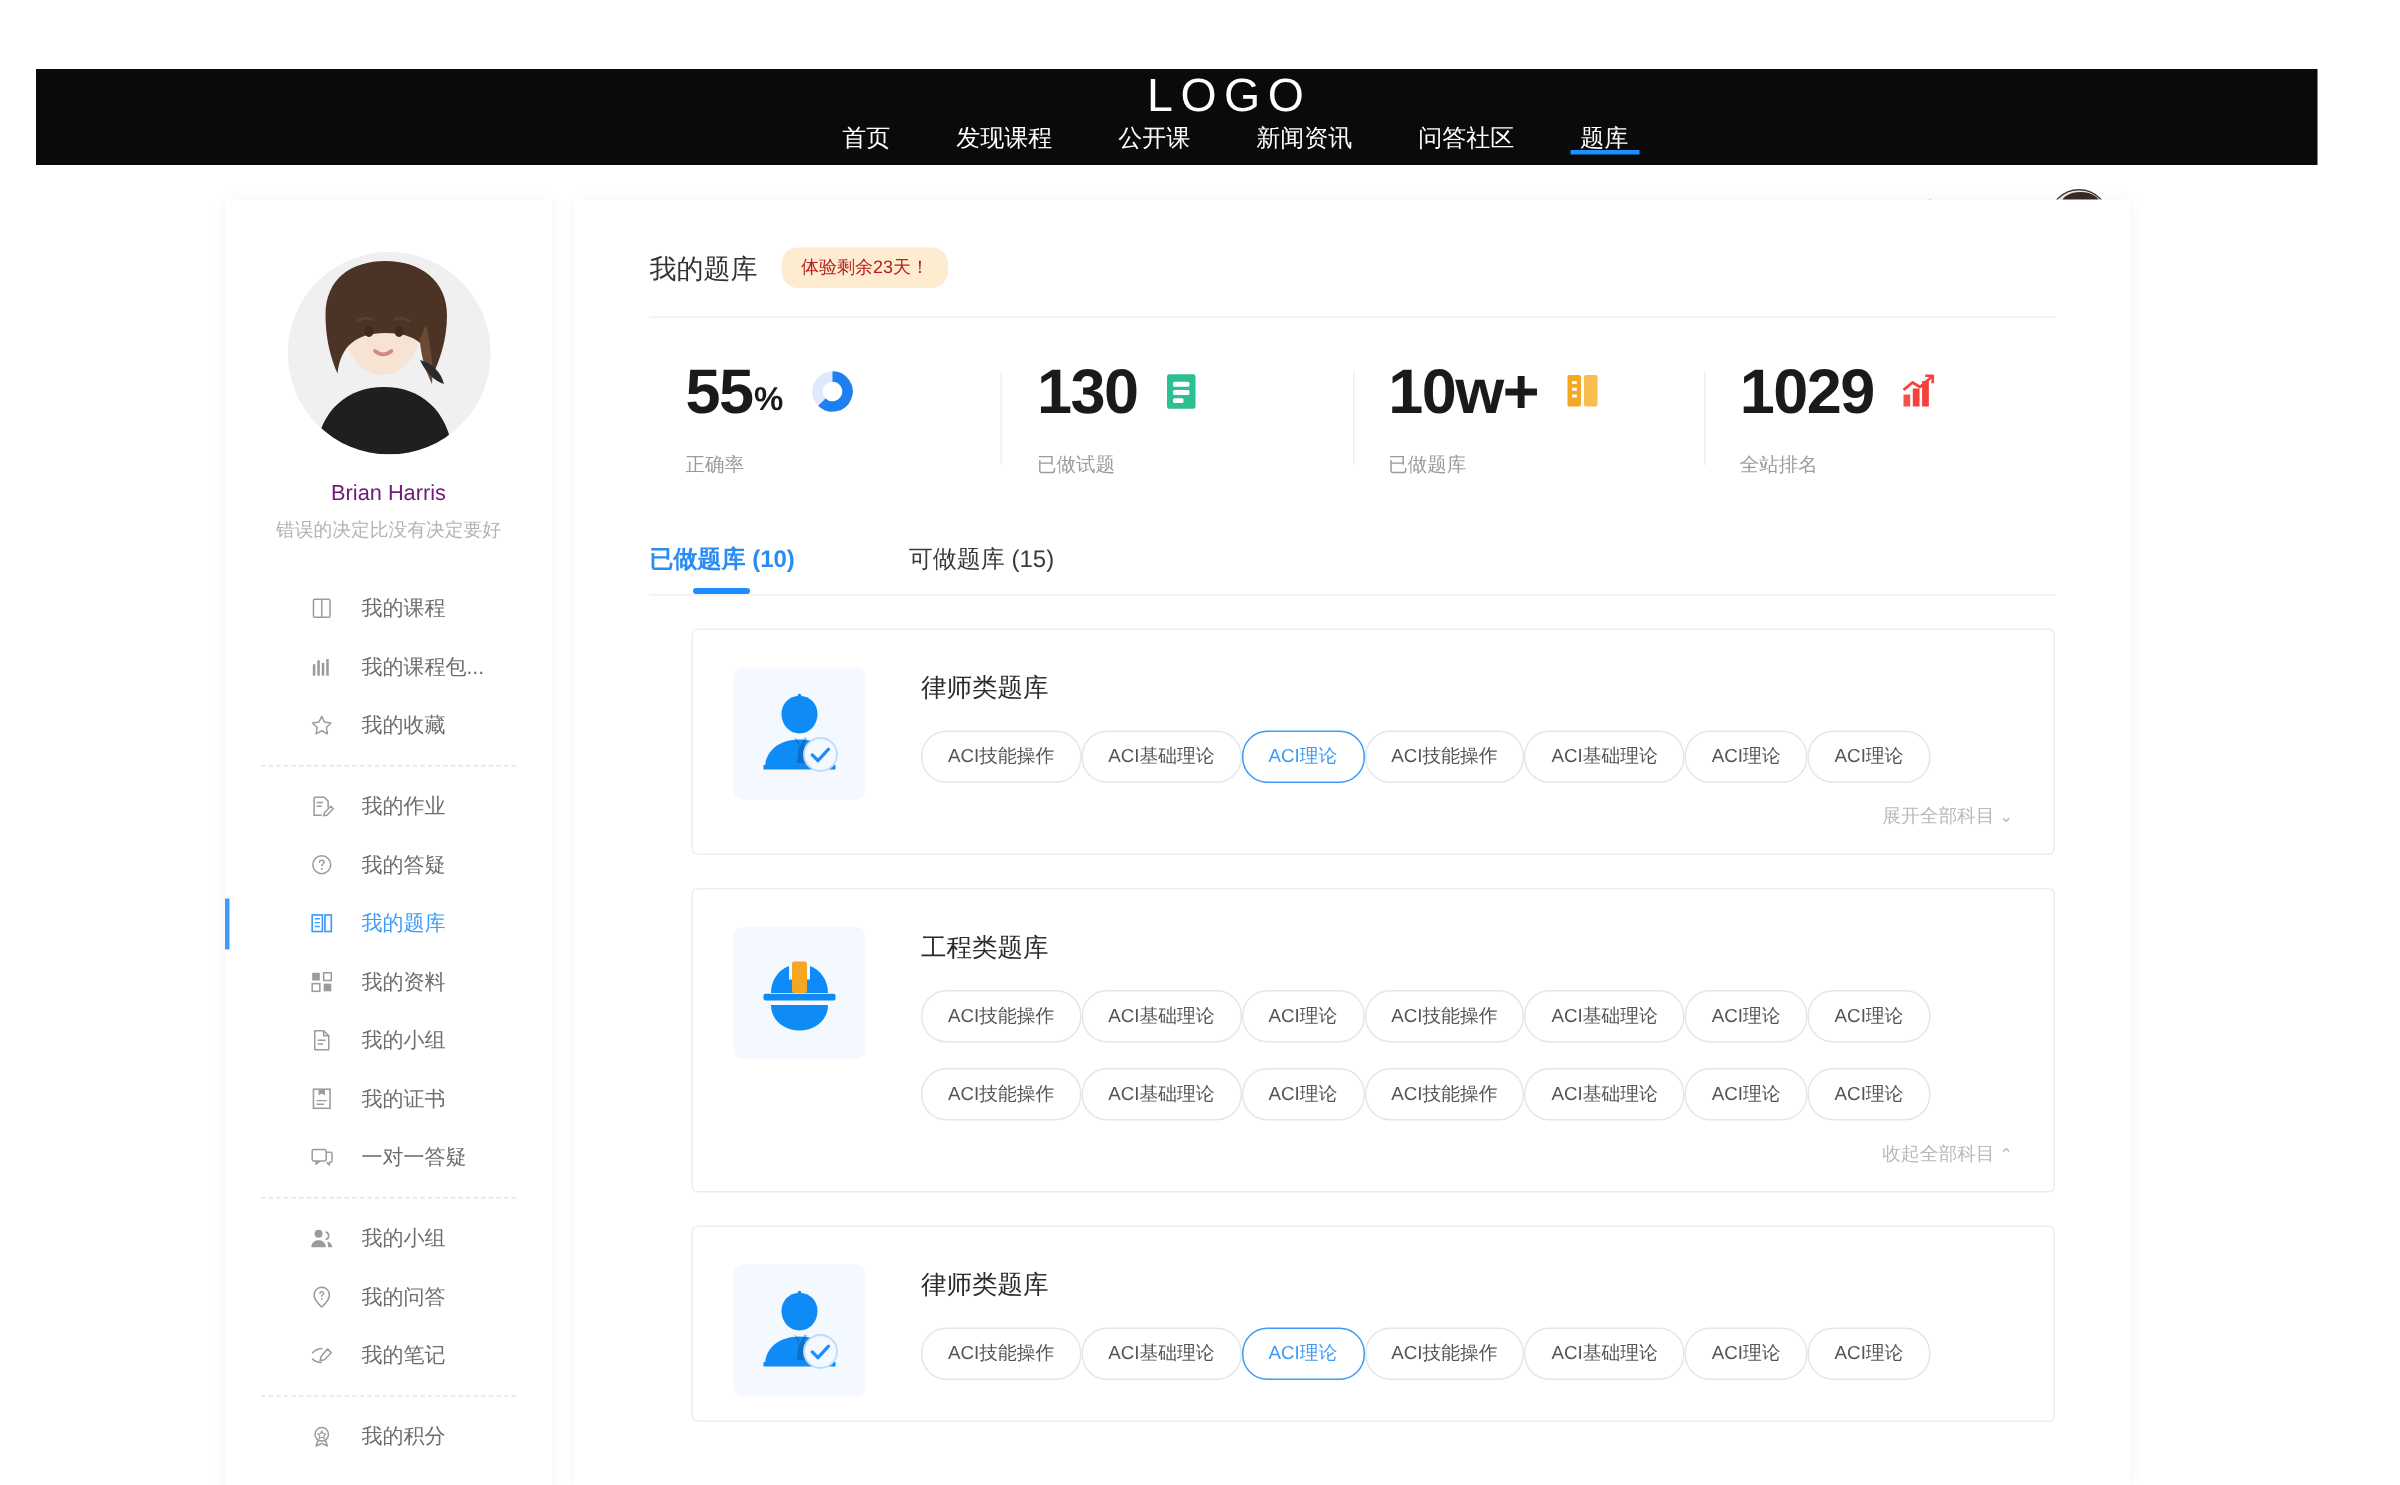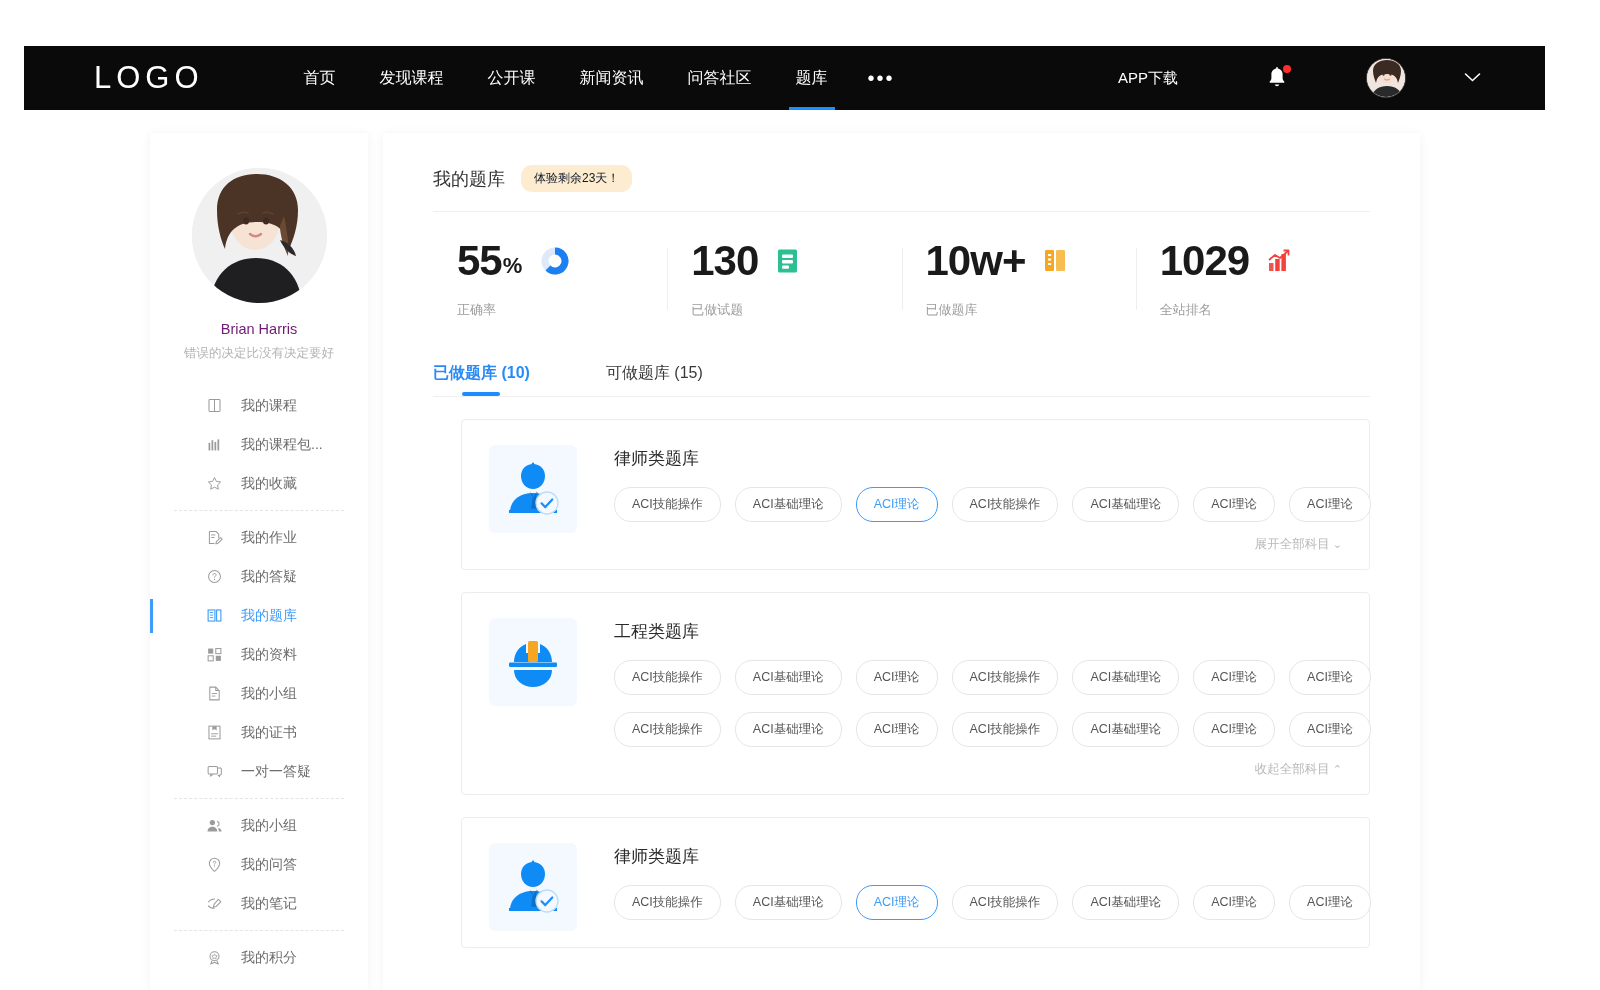--- a/index.html
+++ b/index.html
@@ -7,21 +7,21 @@
     width: 1600px; height: 990px;
     background: #ffffff;
     font-family: "Liberation Sans", "DejaVu Sans", sans-serif;
     overflow: hidden;
   }
   .page { position: relative; width: 1600px; height: 990px; background:#fff; }
 
   
   .navbar {
     position:absolute; left:24px; top:46px; width:1521px; height:64px;
-    background:#0a0a0a; display:flex; align-items:center;
+    background:#0a0a0a; display:flex; align-items:center;flex-direction:column;
   }
   .logo {
     margin-left:70px; color:#fff; font-size:31px; letter-spacing:5px;
     font-weight:300; font-family:"Liberation Sans", sans-serif;
   }
   .navlinks { display:flex; align-items:center; margin-left:78px; height:100%; }
   .navlink {
     position:relative; color:#ffffff; font-size:16px; padding:0 22px;
     height:100%; display:flex; align-items:center; cursor:pointer; white-space:nowrap;
   }
@@ -65,21 +65,21 @@
   .msep { height:1px; margin:7px 24px; border-top:1px dashed #e4e4e4; }
 
   
   .main {
     position:absolute; left:383px; top:133px; width:1037px; height:857px;
     background:#fff; box-shadow:0 1px 10px rgba(0,0,0,0.055); overflow:hidden;
   }
   .main-head { padding:32px 50px 0 50px; display:flex; align-items:center; }
   .main-title { font-size:18px; color:#333; }
   .trial-badge {
-    margin-left:16px; background:#fdeccf; color:#0f172a; font-size:12px;
+    margin-left:16px; background:#fdeccf; color:#b91c1c; font-size:12px;
     padding:5px 13px; border-radius:11px; white-space:nowrap;
   }
   .hr { margin:19px 50px 0 50px; height:1px; background:#efefef; }
 
   .stats { display:flex; margin:28px 50px 0 50px; }
   .stat { flex:1; position:relative; padding-left:24px; }
   .stat + .stat::before {
     content:""; position:absolute; left:0; top:8px; width:1px; height:62px; background:#eeeeee;
   }
   .stat-row { display:flex; align-items:center; }
@@ -101,21 +101,21 @@
   .card {
     border:1px solid #ededed; border-radius:4px; margin-bottom:22px;
     padding:25px 27px 16px 27px; display:flex; background:#fff;
   }
   .card-thumb {
     width:88px; height:88px; border-radius:6px; background:#f4f9ff;
     flex:0 0 88px; display:flex; align-items:center; justify-content:center;
   }
   .card-body { flex:1; margin-left:37px; min-width:0; }
   .card-title { font-size:17px; color:#2b2b2b; margin-top:2px; }
-  .tagrow { display:flex; flex-wrap:nowrap; margin-top:17px; gap:14px; }
+  .tagrow { display:flex; flex-wrap:nowrap; margin-top:17px; }
   .tag {
     border:1px solid #e6e6e6; border-radius:17px; font-size:12.5px; color:#555;
     padding:8px 17px; white-space:nowrap; background:#fff; cursor:pointer;
   }
   .tag.sel { border-color:#3d9bfa; color:#3d9bfa; }
   .expand {
     text-align:right; font-size:12.5px; color:#b9b9b9; margin-top:14px; cursor:pointer; white-space:nowrap;
   }
   .expand .caret { margin-left:3px; font-size:11px; }
 </style>

